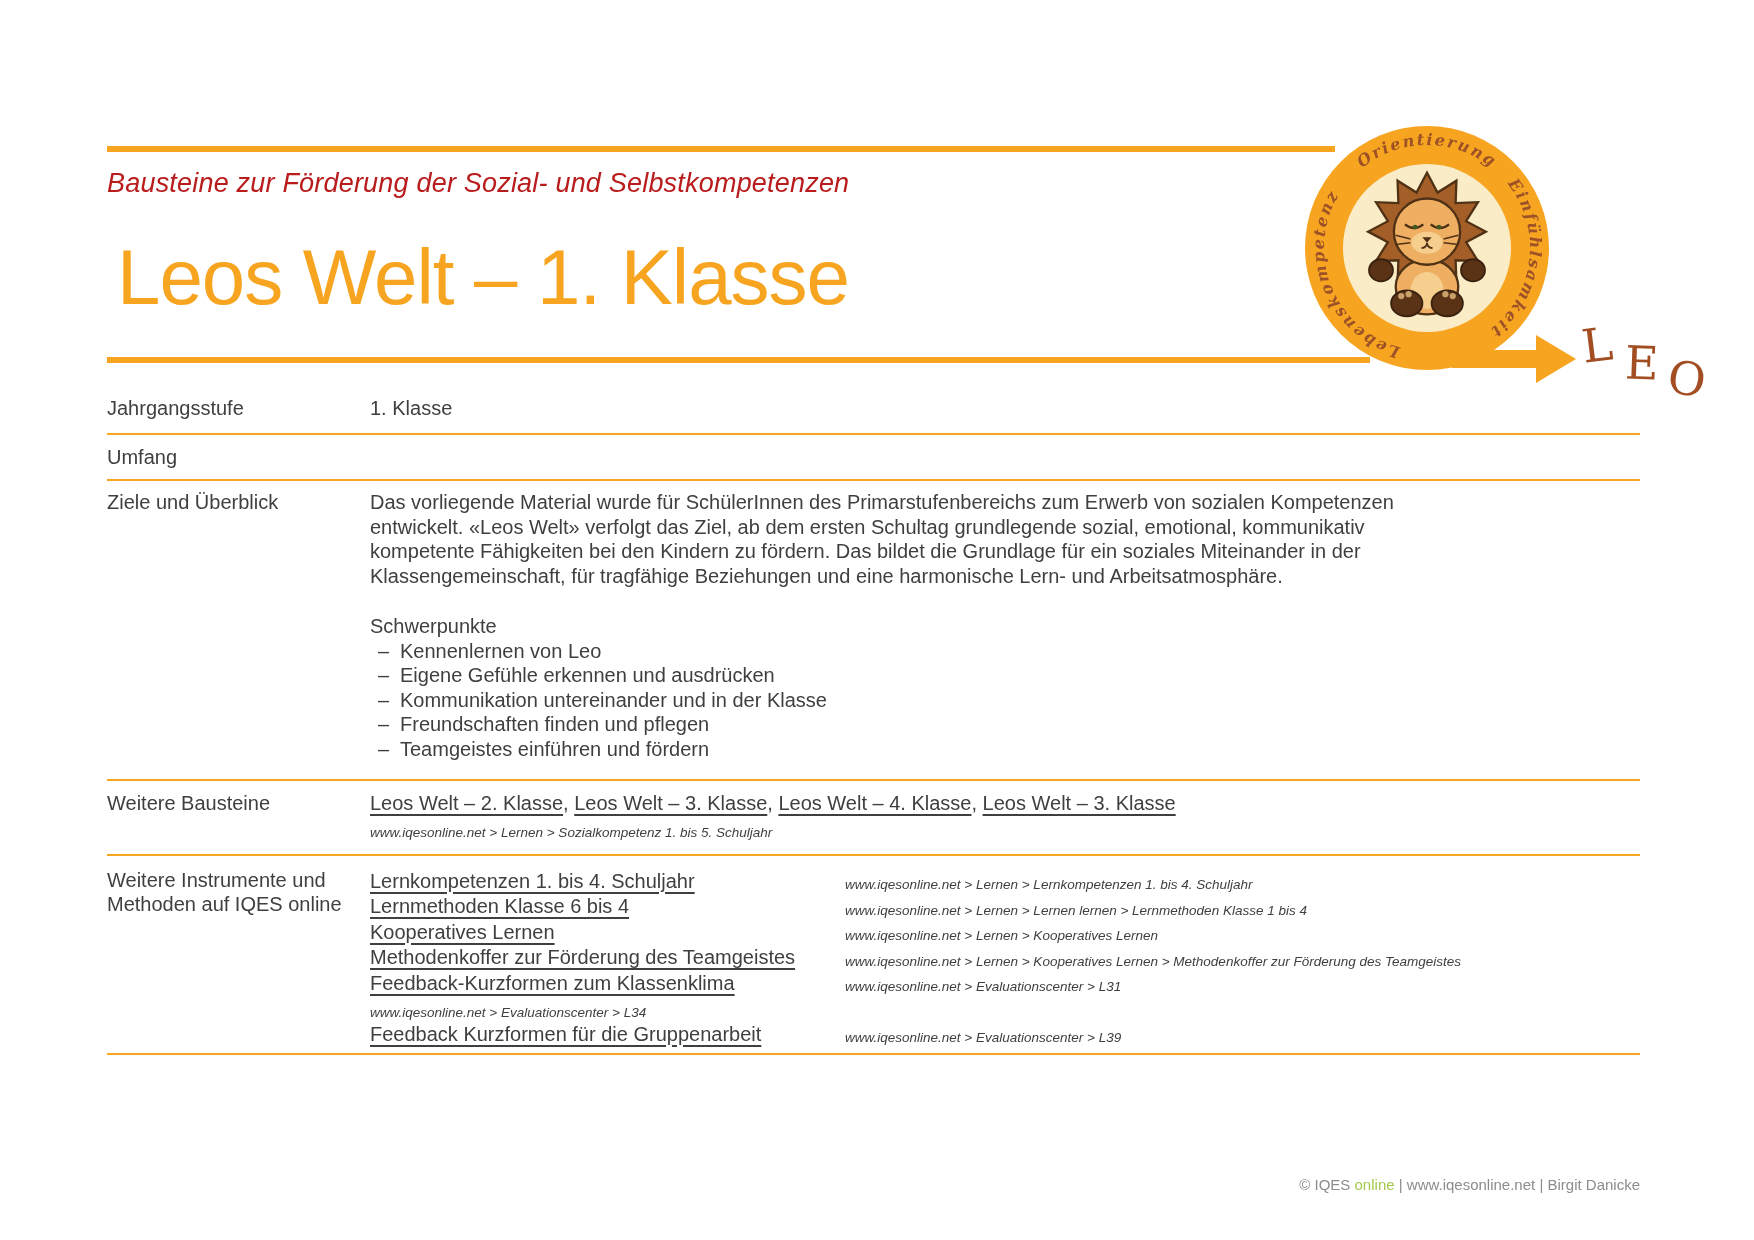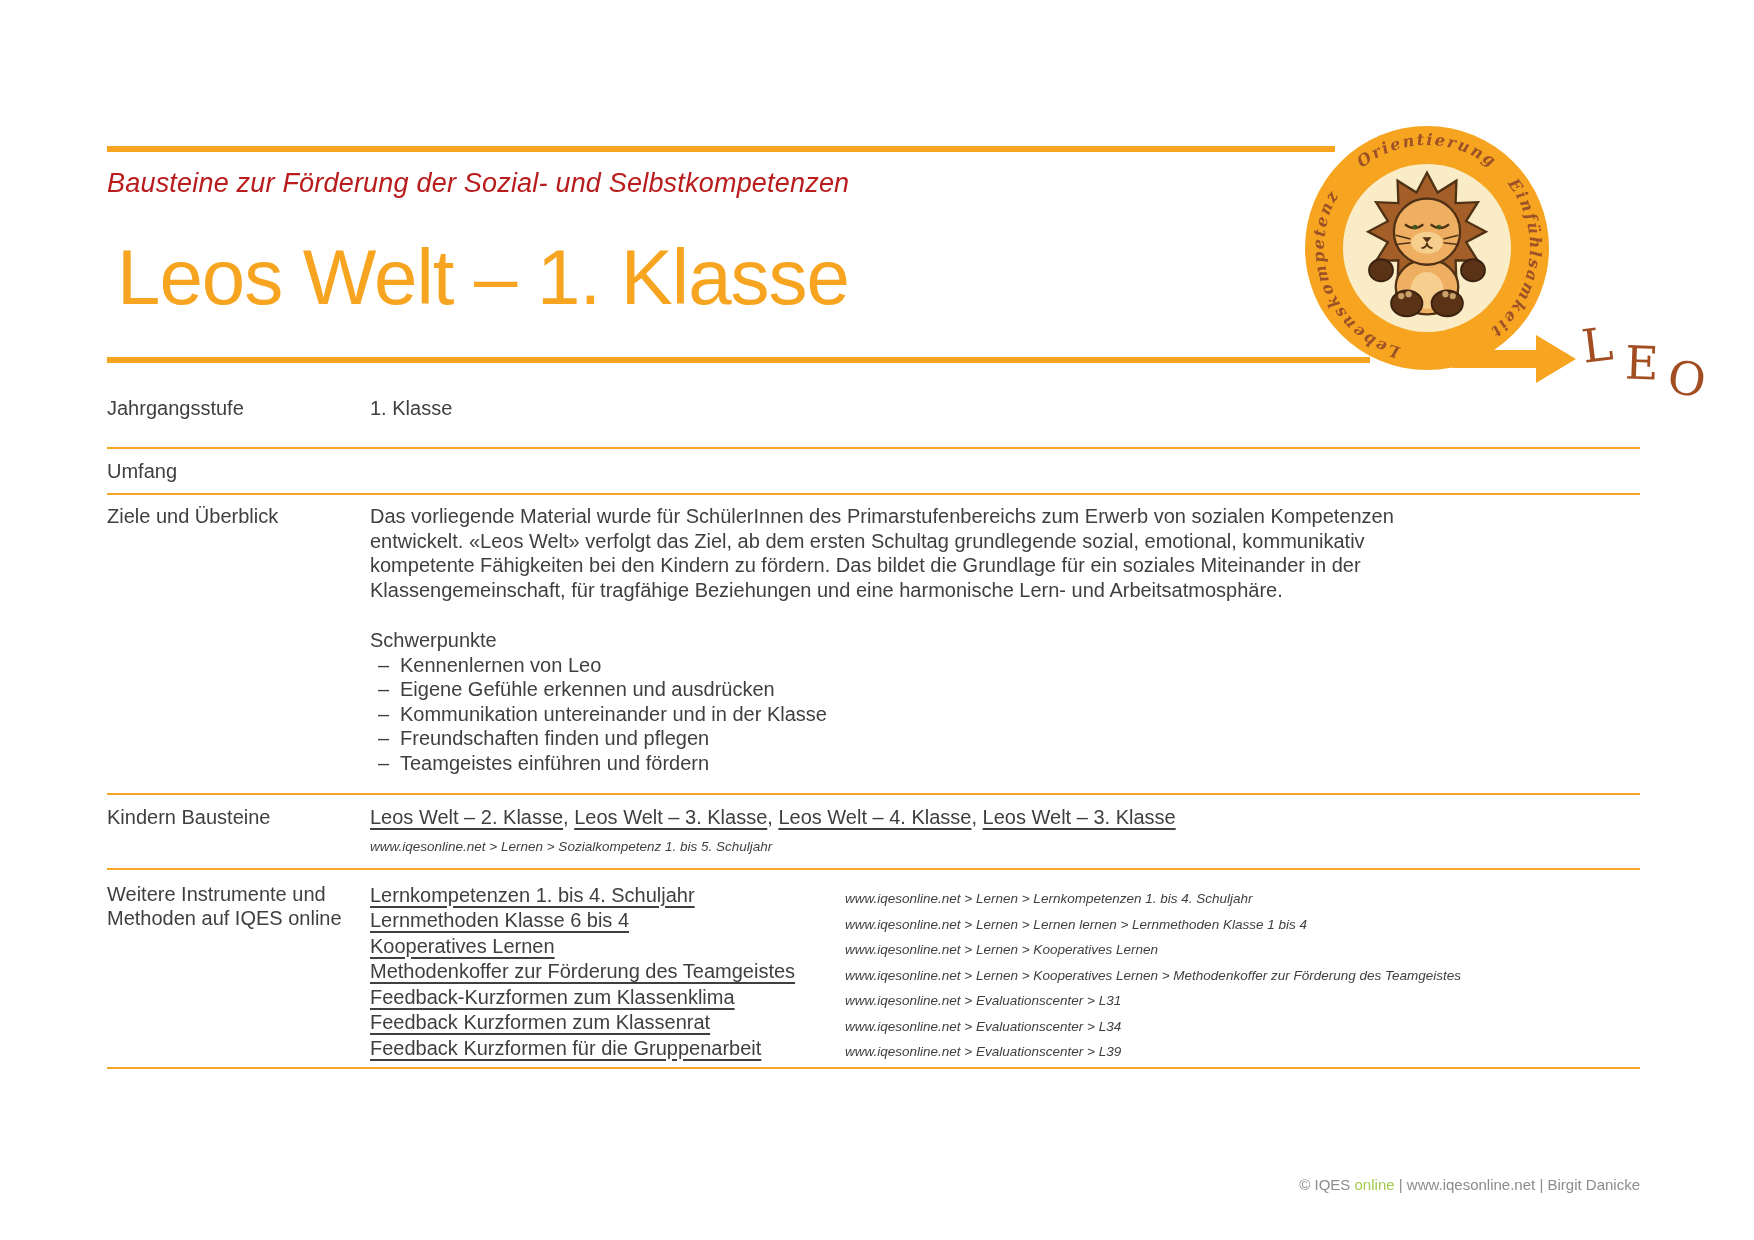--- a/index.html
+++ b/index.html
@@ -26,21 +26,21 @@
   .arrow-shaft{position:absolute;left:1452px;top:350px;width:88px;height:18px;background:#f7a521;}
   .arrow-head{position:absolute;left:1536px;top:335px;width:0;height:0;
     border-left:40px solid #f7a521;border-top:24px solid transparent;border-bottom:24px solid transparent;}
   .leo-letter{position:absolute;font-family:"DejaVu Serif",serif;font-size:46px;color:#a24e22;}
   .leo-l{left:1582px;top:318px;transform:rotate(-7deg);}
   .leo-e{left:1625px;top:336px;transform:rotate(2deg);}
   .leo-o{left:1668px;top:352px;transform:rotate(9deg);}
   
   .content{position:absolute;left:107px;top:366px;width:1533px;font-size:20px;line-height:24.5px;}
   .row{display:flex;border-bottom:2px solid #f6a722;}
-  .row-1{padding:30px 0 26px 0;}
+  .row-1{padding:30px 0 12px 0;}
   .row-2{padding:10px 0 10px 0;}
   .row-3{padding:9px 0 18px 0;}
   .row-4{padding:10px 0 13px 0;}
   .row-5{padding:12px 0 7px 0;}
   .label{width:263px;flex:0 0 263px;}
   .cell{flex:1;}
   .para{width:1092px;margin:0;}
   .sp-title{margin-top:26px;}
   .sp-item{display:flex;}
   .sp-dash{width:30px;flex:0 0 30px;padding-left:8px;box-sizing:border-box;}
@@ -154,21 +154,21 @@
           <span>Freundschaften finden und pflegen</span>
         </div>
         <div class="sp-item">
           <span class="sp-dash">–</span>
           <span>Teamgeistes einführen und fördern</span>
         </div>
       </div>
     </div>
 
     <div class="row row-4">
-      <div class="label">Kindern Bausteine</div>
+      <div class="label">Weitere Bausteine</div>
       <div class="cell">
         <div>
           <a class="ulink">Leos Welt – 2. Klasse</a><span>, </span>
           <a class="ulink">Leos Welt – 3. Klasse</a><span>, </span>
           <a class="ulink">Leos Welt – 4. Klasse</a><span>, </span>
           <a class="ulink">Leos Welt – 3. Klasse</a>
         </div>
         <div class="pathtext bausteine-path">www.iqesonline.net &gt; Lernen &gt; Sozialkompetenz 1. bis 5. Schuljahr</div>
       </div>
     </div>
@@ -190,21 +190,20 @@
         </div>
         <div class="inst-item">
           <span class="inst-link"><a class="ulink">Methodenkoffer zur Förderung des Teamgeistes</a></span>
           <span class="inst-path pathtext">www.iqesonline.net &gt; Lernen &gt; Kooperatives Lernen &gt; Methodenkoffer zur Förderung des Teamgeistes</span>
         </div>
         <div class="inst-item">
           <span class="inst-link"><a class="ulink">Feedback-Kurzformen zum Klassenklima</a></span>
           <span class="inst-path pathtext">www.iqesonline.net &gt; Evaluationscenter &gt; L31</span>
         </div>
         <div class="inst-item">
-          <span class="inst-link"><a class="ulink">Feedback Kurzformen zum Klassenrat</a></span>
           <span class="inst-path pathtext">www.iqesonline.net &gt; Evaluationscenter &gt; L34</span>
         </div>
         <div class="inst-item">
           <span class="inst-link"><a class="ulink">Feedback Kurzformen für die Gruppenarbeit</a></span>
           <span class="inst-path pathtext">www.iqesonline.net &gt; Evaluationscenter &gt; L39</span>
         </div>
       </div>
     </div>
 
   </div>

